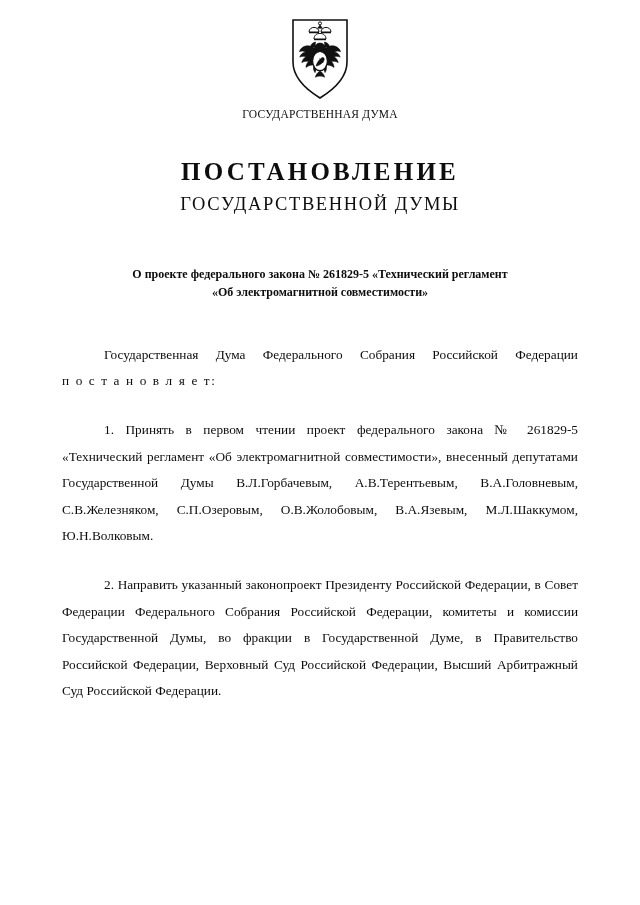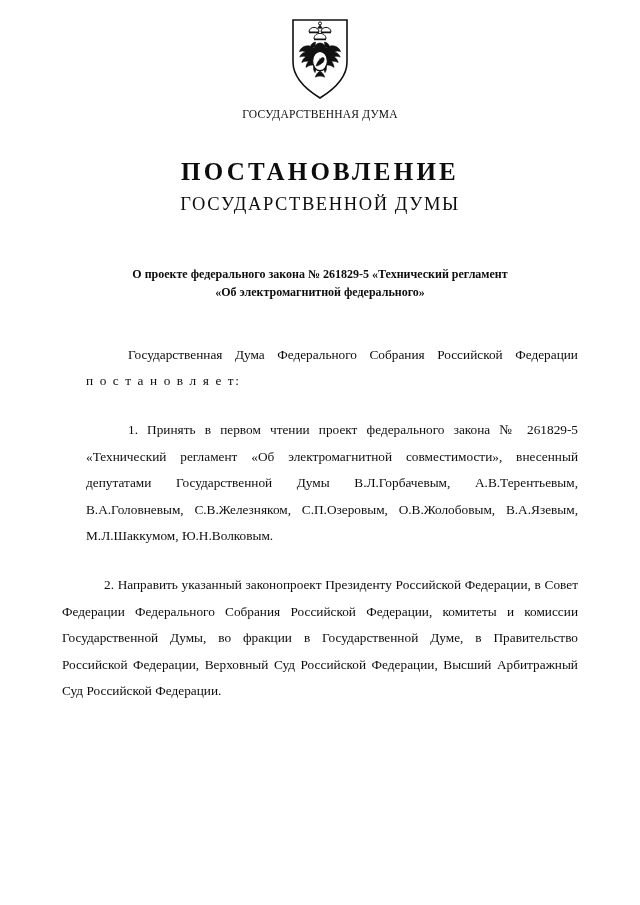--- a/index.html
+++ b/index.html
@@ -80,21 +80,20 @@
     font-size: 13.3px;
     line-height: 2.0;
   }
   .para {
     text-align: justify;
     text-indent: 42px;
     margin: 0 0 10px 0;
   }
   .para.tight {
     margin-bottom: 22px;
-    margin-left: 24px;
   }
   .spaced {
     letter-spacing: 1.6px;
     font-weight: 400;
   }
   .nowrap { white-space: nowrap; }
 </style>
 </head>
 <body>
 
@@ -130,21 +129,21 @@
 
   <div class="org-block">
     <div class="org-line">ГОСУДАРСТВЕННАЯ ДУМА</div>
   </div>
 
   <div class="doc-title">ПОСТАНОВЛЕНИЕ</div>
   <div class="doc-subtitle">ГОСУДАРСТВЕННОЙ  ДУМЫ</div>
 
   <div class="subject">
     <div>О проекте федерального закона № 261829-5 «Технический регламент</div>
-    <div>«Об электромагнитной федерального»</div>
+    <div>«Об электромагнитной совместимости»</div>
   </div>
 
   <div class="body-block">
     <p class="para tight">
       <span>Государственная Дума Федерального Собрания Российской Федерации </span><span class="spaced nowrap">п о с т а н о в л я е т:</span>
     </p>
     <p class="para tight">1. Принять в первом чтении проект федерального закона № 261829-5 «Технический регламент «Об электромагнитной совместимости», внесенный депутатами Государственной Думы В.Л.Горбачевым, А.В.Терентьевым, В.А.Головневым, С.В.Железняком, С.П.Озеровым, О.В.Жолобовым, В.А.Язевым, М.Л.Шаккумом, Ю.Н.Волковым.</p>
     <p class="para">2. Направить указанный законопроект Президенту Российской Федерации, в Совет Федерации Федерального Собрания Российской Федерации, комитеты и комиссии Государственной Думы, во фракции в Государственной Думе, в Правительство Российской Федерации, Верховный Суд Российской Федерации, Высший Арбитражный Суд Российской Федерации.</p>
   </div>
 

